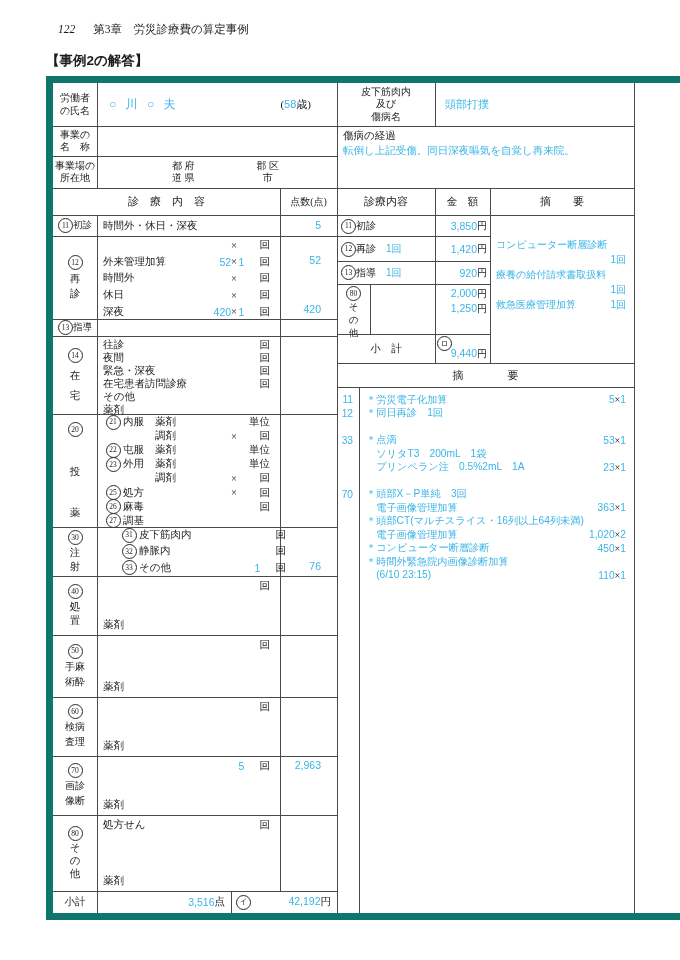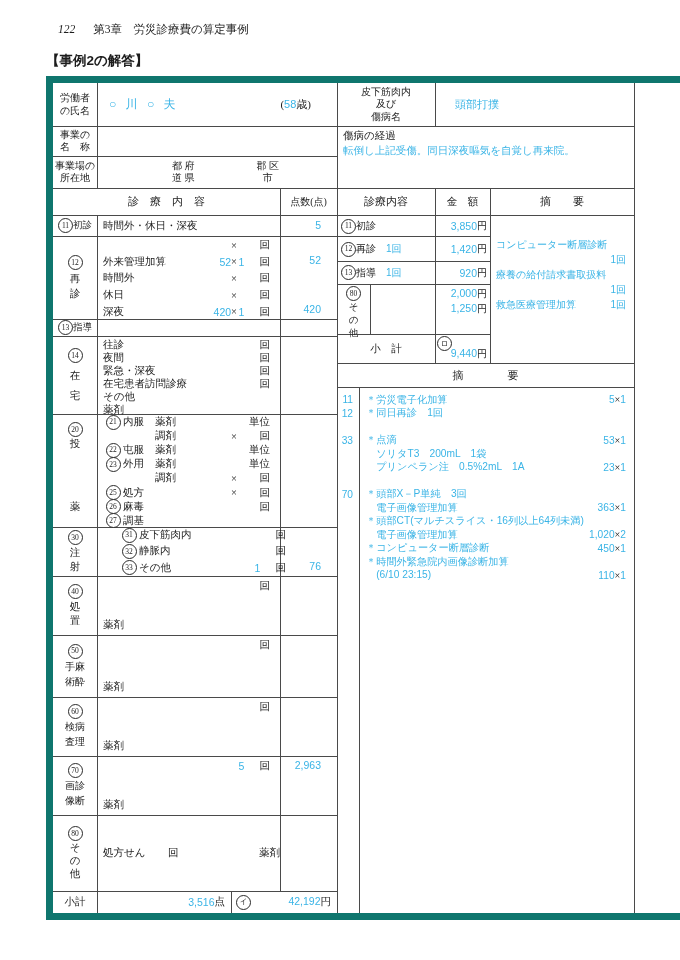--- a/index.html
+++ b/index.html
@@ -91,21 +91,21 @@
       <span style="margin-left:auto;margin-right:26px;font-size:11px;"><span class="k">(</span><span class="c">58</span><span class="k">歳)</span></span>
     </div>
     <div class="abs cc small2 k" style="left:284px;top:0;width:98px;height:43px;">
       <div>
           <div>皮下筋肉内</div>
           <div>及び</div>
           <div>傷病名</div>
         </div>
     </div>
     <div class="abs" style="left:382px;top:0;width:199px;height:43px;display:flex;align-items:center;">
-      <span class="c" style="font-size:11px;padding-left:20px;">頭部打撲</span>
+      <span class="c" style="font-size:11px;padding-left:10px;">頭部打撲</span>
     </div>
 
     <div class="abs cc small2 k" style="left:0;top:43px;width:44px;height:30px;">
       <div>
           <div>事業の</div>
           <div>名　称</div>
         </div>
     </div>
     <div class="abs" style="left:44px;top:43px;width:240px;height:30px;"></div>
 
@@ -242,21 +242,21 @@
           </span>
         </div>
       <div class="line">
           <span class="lname">その他</span>
         </div>
       <div class="line">
           <span class="lname">薬剤</span>
         </div>
     </div>
 
-    <div class="abs vstack k seclabel" style="left:0;top:331px;width:44px;height:113px;justify-content:space-between;padding:8px 0 14px 0;">
+    <div class="abs vstack k seclabel" style="left:0;top:331px;width:44px;height:113px;justify-content:space-between;padding:8px 0 14px 0;gap:28px;">
       <span class="circ">20</span>
       <span>投</span>
       <span style="margin-top:auto;">薬</span>
     </div>
     <div class="abs s20 k" style="left:44px;top:331px;width:183px;height:113px;padding-top:1px;">
       <div class="line">
           <span style="width:20px;padding-left:6px;" class="cc">
             <span class="circ">21</span>
           </span>
           <span style="width:32px;">内服</span>
@@ -455,21 +455,21 @@
         </div>
     </div>
     <div class="abs c ptl" style="left:227px;top:676px;width:49px;">2,963</div>
 
     <div class="abs vstack k seclabel" style="left:0;top:732px;width:44px;height:76px;gap:0;">
       <span class="circ">80</span>
       <span>そ</span>
       <span>の</span>
       <span>他</span>
     </div>
-    <div class="abs k" style="left:44px;top:732px;width:183px;height:76px;display:flex;justify-content:space-between;padding:3px 0 3px 0;box-sizing:border-box;">
+    <div class="abs k" style="left:44px;top:732px;width:183px;height:76px;display:flex;flex-direction:column;justify-content:space-between;padding:3px 0 3px 0;box-sizing:border-box;">
       <div class="line">
           <span class="lname">処方せん</span>
           <span class="rgt">
             <span class="c cntb"></span>
             <span class="k unitb">回</span>
           </span>
         </div>
       <div class="line">
           <span class="lname">薬剤</span>
         </div>

